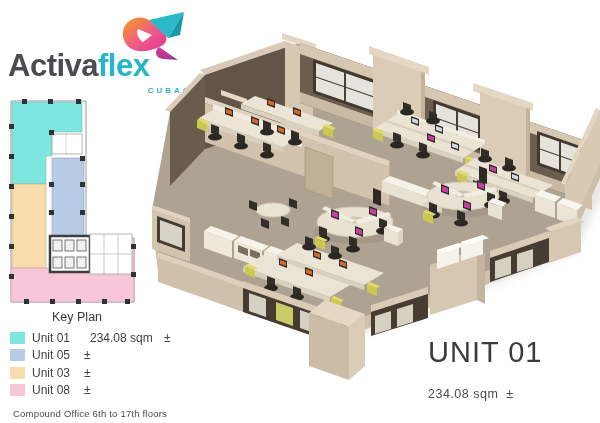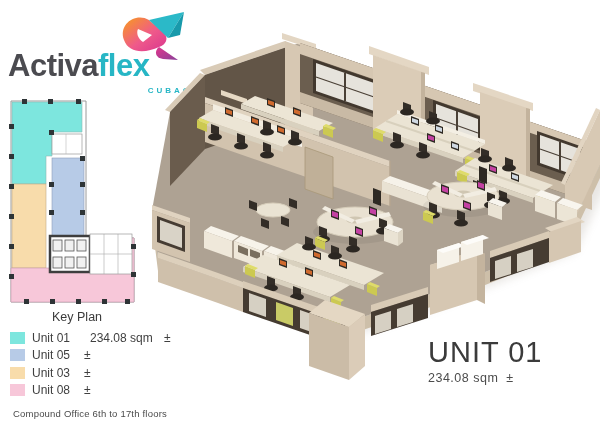--- a/index.html
+++ b/index.html
@@ -20,21 +20,21 @@
   .legend-title{padding-left:42px;font-size:12.5px;margin-bottom:5px;color:#3a3a3a;}
   .legend-row{display:flex;align-items:center;height:17.5px;font-size:12px;}
   .swatch{width:15px;height:12px;margin-right:7px;flex:none;}
   .l-label{width:50px;flex:none;}
   .l-area{width:72px;flex:none;padding-left:8px;}
   .l-pm{padding-left:2px;}
   .legend-note{margin-top:9px;padding-left:3px;font-size:9.5px;color:#4a4a4a;letter-spacing:0.2px;}
   
   .unit-label{position:absolute;left:428px;top:336px;color:#3a3a3a;}
   .unit-name{font-size:29px;letter-spacing:1px;color:#3b3b3b;}
-  .unit-area{font-size:12.5px;color:#4c4c4c;margin-top:2px;letter-spacing:0.5px;}
+  .unit-area{font-size:12.5px;color:#4c4c4c;margin-top:18px;letter-spacing:0.5px;}
   .unit-area .pm{padding-left:8px;}
   
   .render{position:absolute;left:145px;top:0;width:455px;height:423px;}
 </style>
 </head>
 <body>
 
 <div id="stage">
 
   <div class="logo">

